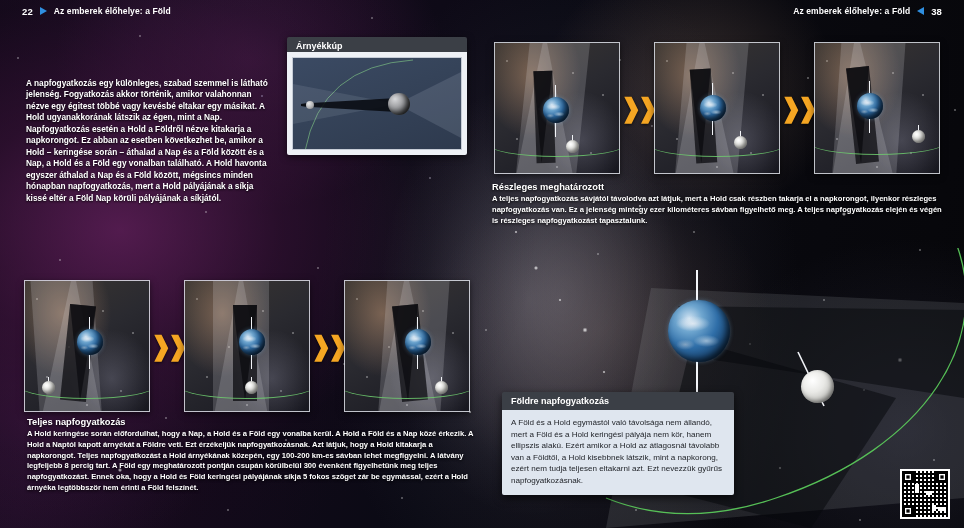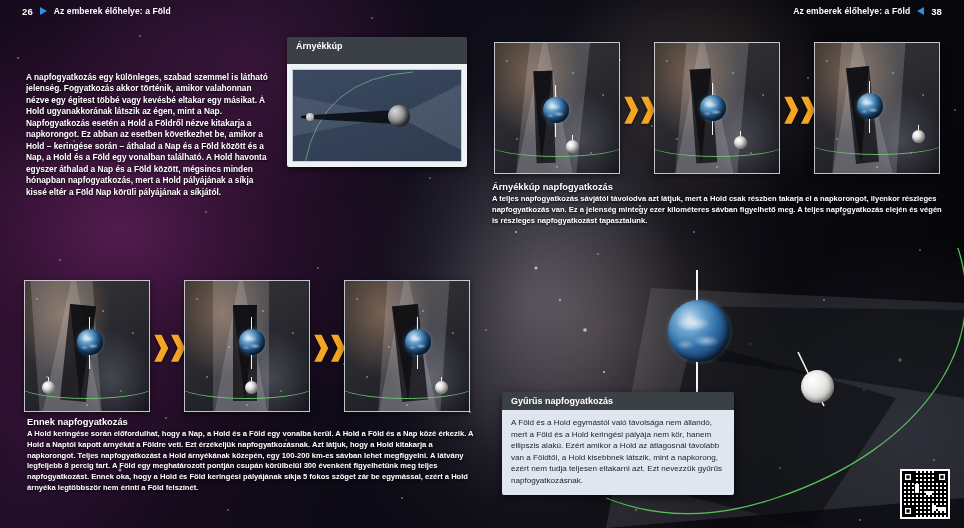--- a/index.html
+++ b/index.html
@@ -111,35 +111,35 @@
   .tri-r { width: 0; height: 0; border-left: 7px solid #2f8fe0; border-top: 4.5px solid transparent; border-bottom: 4.5px solid transparent; }
   .tri-l { width: 0; height: 0; border-right: 7px solid #2f8fe0; border-top: 4.5px solid transparent; border-bottom: 4.5px solid transparent; }
 
   
   .headline {
     position: absolute; left: 25px; top: 40px;
     color: #fff; font-size: 36px; font-weight: 700; letter-spacing: -0.6px;
     text-shadow: 0 2px 6px rgba(0,0,0,.8);
   }
   .intro {
-    position: absolute; left: 26px; top: 72px; width: 242px;
+    position: absolute; left: 26px; top: 78px; width: 242px;
     color: #ffffff; font-size: 8.3px; line-height: 1.385;
     font-weight: 600; text-align: left;
     text-shadow: 0 1px 2px rgba(0,0,0,.85);
   }
 
   
   .cone-panel {
     position: absolute; left: 287px; top: 37px; width: 180px;
     border-radius: 2px; overflow: hidden;
     box-shadow: 0 2px 7px rgba(0,0,0,.6);
   }
   .cone-hdr {
     background: #3b3f46; color: #fff;
-    font-size: 9px; font-weight: 700; padding: 4px 8px 13px 9px;
+    font-size: 9px; font-weight: 700; padding: 4px 8px 1px 9px;
   }
   .cone-body { background: #eef1f6; padding: 5px; }
   .cone-fig {
     position: relative; width: 100%; height: 93px;
     background: linear-gradient(160deg, #3b4a63 0%, #354359 45%, #2e3a4e 100%);
     border: 1px solid #c6ccd6; overflow: hidden;
   }
   .cone-caption {
     background: #eef1f6; color: #23262b;
     font-size: 7.3px; line-height: 1.36; padding: 6px 8px 8px 8px;
@@ -257,21 +257,21 @@
 <body>
 
 <div id="page">
 
   <div class="bg-layer bg-base"></div>
   <div class="bg-layer stars-sm"></div>
   <div class="bg-layer stars-md"></div>
 
   <div class="hdr">
     <div class="hdr-side">
-      <span class="pg-num">26</span>
+      <span class="pg-num">22</span>
       <span class="tri-r"></span>
       <span class="hdr-title">Az emberek élőhelye: a Föld</span>
     </div>
     <div class="hdr-side">
       <span class="hdr-title">Az emberek élőhelye: a Föld</span>
       <span class="tri-l"></span>
       <span class="pg-num">38</span>
     </div>
   </div>
 
@@ -341,21 +341,21 @@
         <div class="axis" style="left:54px;top:38px;height:52px;"></div>
         <div class="earth" style="left:42px;top:50px;width:26px;height:26px;"></div>
         <div class="axis" style="left:103px;top:82px;height:16px;"></div>
         <div class="moon" style="left:97px;top:87px;width:13px;height:13px;"></div>
       </div>
     </div>
 
   </div>
 
   <div id="partial-sec">
-    <div class="sec-title">Árnyékkúp napfogyatkozás</div>
+    <div class="sec-title">Részleges meghatározott</div>
     <div class="sec-body">A teljes napfogyatkozás sávjától távolodva azt látjuk, mert a Hold csak részben takarja el a napkorongot, ilyenkor részleges napfogyatkozás van. Ez a jelenség mintegy ezer kilométeres sávban figyelhető meg. A teljes napfogyatkozás elején és végén is részleges napfogyatkozást tapasztalunk.</div>
   </div>
 
   <div class="seq" style="left:24px; top:280px;">
 
     <div class="frame" style="width:126px;height:132px;">
       <div class="frame-inner">
         <div class="cone-shape" style="left:10px;top:-12px;width:0;height:0;border-left:44px solid transparent;border-right:18px solid transparent;border-bottom:152px solid rgba(248,248,255,.16);transform:rotate(-4deg);"></div>
         <div class="umbra" style="left:40px;top:24px;width:0;height:0;border-left:20px solid transparent;border-right:6px solid transparent;border-top:96px solid rgba(10,10,14,.7);transform:rotate(6deg);"></div>
         <div class="orbit-arc" style="top:90px;height:28px;"></div>
@@ -390,21 +390,21 @@
         <div class="axis" style="left:72px;top:36px;height:52px;"></div>
         <div class="earth" style="left:60px;top:48px;width:26px;height:26px;"></div>
         <div class="axis" style="left:96px;top:96px;height:14px;"></div>
         <div class="moon" style="left:90px;top:100px;width:13px;height:13px;"></div>
       </div>
     </div>
 
   </div>
 
   <div id="total-sec">
-    <div class="sec-title">Ennek napfogyatkozás</div>
+    <div class="sec-title">Teljes napfogyatkozás</div>
     <div class="sec-body">A Hold keringése során előfordulhat, hogy a Nap, a Hold és a Föld egy vonalba kerül. A Hold a Föld és a Nap közé érkezik. A Hold a Naptól kapott árnyékát a Földre veti. Ezt érzékeljük napfogyatkozásnak. Azt látjuk, hogy a Hold kitakarja a napkorongot. Teljes napfogyatkozást a Hold árnyékának közepén, egy 100-200 km-es sávban lehet megfigyelni. A látvány legfeljebb 8 percig tart. A Föld egy meghatározott pontján csupán körülbelül 300 évenként figyelhetünk meg teljes napfogyatkozást. Ennek oka, hogy a Hold és Föld keringési pályájának síkja 5 fokos szöget zár be egymással, ezért a Hold árnyéka legtöbbször nem érinti a Föld felszínét.</div>
   </div>
 
   <div class="big-scene">
     <svg width="368" height="280" viewBox="0 0 368 280" style="position:absolute;inset:0;">
 
       <polygon points="55,40 368,55 368,250 10,280" fill="rgba(240,242,250,.11)"></polygon>
 
       <polygon points="82,58 368,62 368,150 118,112" fill="rgba(8,9,13,.55)"></polygon>
       <polygon points="96,92 300,150 215,280 60,240" fill="rgba(8,9,13,.55)"></polygon>
@@ -419,21 +419,21 @@
     <div style="position:absolute;left:198px;top:100px;width:36px;height:62px;">
       <svg width="36" height="62" viewBox="0 0 36 62">
           <line x1="4" y1="4" x2="30" y2="58" stroke="#f2f4f8" stroke-width="1.6"></line>
         </svg>
     </div>
 
     <div class="moon" style="left:205px;top:122px;width:33px;height:33px;"></div>
   </div>
 
   <div class="info-card">
-    <div class="info-hdr">Gyűrűs napfogyatkozás</div>
+    <div class="info-hdr">Földre napfogyatkozás</div>
     <div class="info-body">A Föld és a Hold egymástól való távolsága nem állandó, mert a Föld és a Hold keringési pályája nem kör, hanem ellipszis alakú. Ezért amikor a Hold az átlagosnál távolabb van a Földtől, a Hold kisebbnek látszik, mint a napkorong, ezért nem tudja teljesen eltakarni azt. Ezt nevezzük gyűrűs napfogyatkozásnak.</div>
   </div>
 
   <div class="qr">
     <div class="qr-grid">
       <div class="qr-eye" style="left:0;top:0;">
           <i></i>
         </div>
       <div class="qr-eye" style="right:0;top:0;">
           <i></i>

